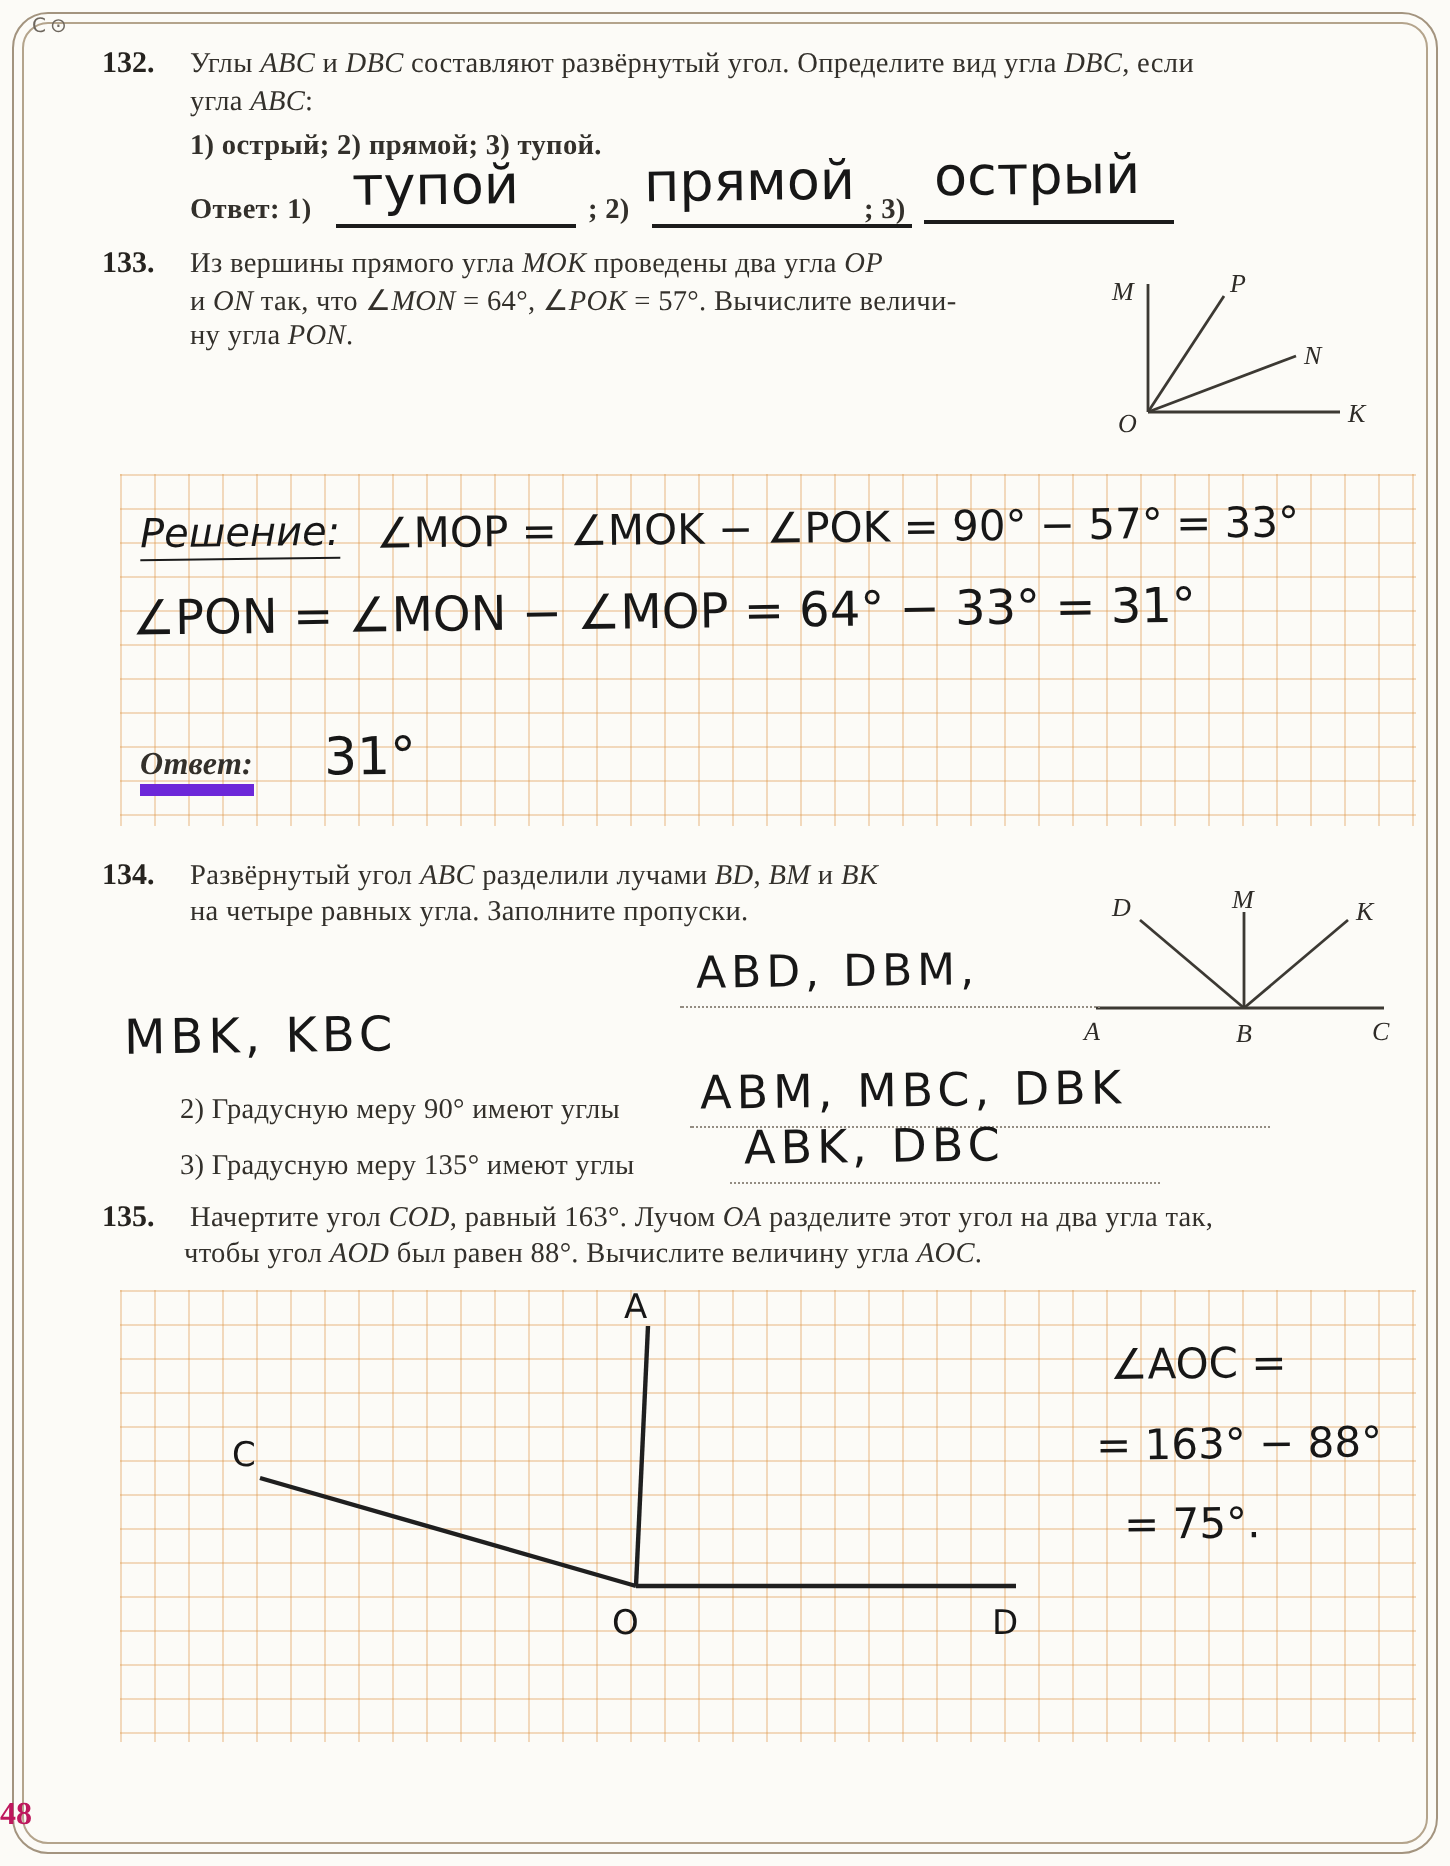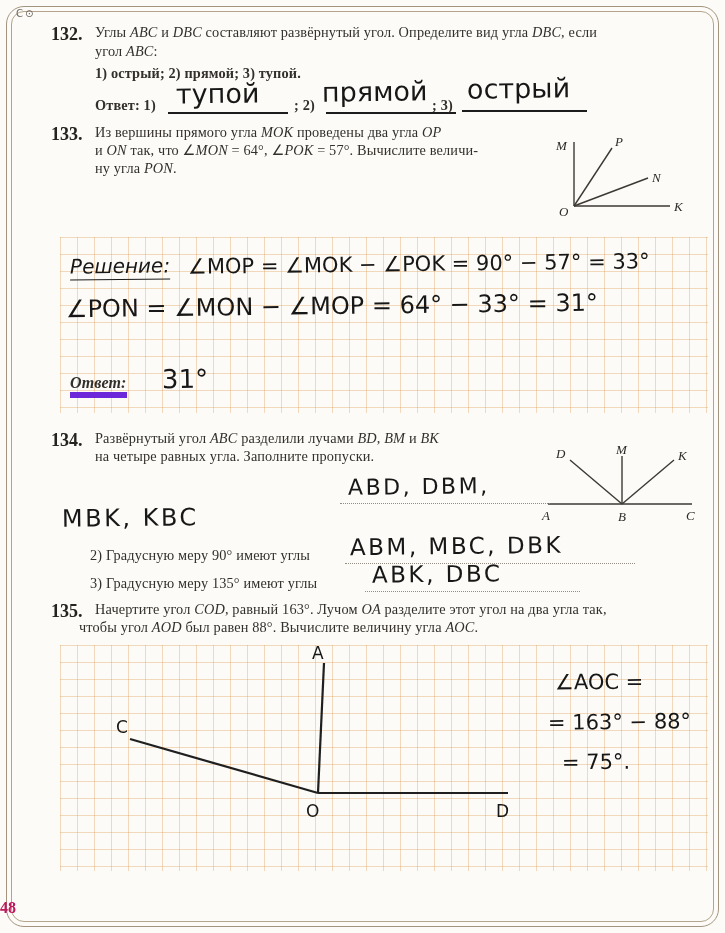--- a/index.html
+++ b/index.html
@@ -19,21 +19,21 @@
     border:1px solid #b4a48c; border-radius:13px;
   }
   .corner-mark {
     position:absolute; left:16px; top:8px;
     font-size:10px; color:#6e675e; letter-spacing:2px;
     font-family:"DejaVu Sans", sans-serif;
   }
 
   .pnum {
     position:absolute; left:51px;
-    font-weight:bold; font-size:18px; color:#26231f;
+    font-weight:bold; font-size:15px; color:#26231f;
   }
   .ptext {
     position:absolute; font-size:14.3px; white-space:nowrap;
     letter-spacing:0.15px; color:#33302b;
   }
   .seg-i { font-style:italic; }
   .bold  { font-weight:bold; }
   .it    { font-style:italic; }
 
   .hand {
@@ -80,21 +80,21 @@
 <body>
 
 <div class="page">
 
   <div class="frame-outer"></div>
   <div class="frame-inner"></div>
   <div class="corner-mark">С⊙</div>
 
   <div class="pnum" style="top:24px;">132.</div>
   <div class="ptext" style="left:95px;top:24px;"><span>Углы </span><span class="seg-i">ABC</span><span> и </span><span class="seg-i">DBC</span><span> составляют развёрнутый угол. Определите вид угла </span><span class="seg-i">DBC</span><span>, если</span></div>
-  <div class="ptext" style="left:95px;top:43px;"><span>угол </span><span class="seg-i">ABC</span><span>:</span></div>
+  <div class="ptext" style="left:95px;top:43px;"><span>угла </span><span class="seg-i">ABC</span><span>:</span></div>
   <div class="ptext bold" style="left:95px;top:65px;">1) острый; 2) прямой; 3) тупой.</div>
 
   <div class="ptext bold" style="left:95px;top:97px;">Ответ: 1)</div>
   <div class="blankline" style="left:168px;top:112px;width:120px;"></div>
   <div class="hand" style="left:176px;top:78px;font-size:27px;">тупой</div>
   <div class="ptext bold" style="left:294px;top:97px;">; 2)</div>
   <div class="blankline" style="left:326px;top:112px;width:130px;"></div>
   <div class="hand" style="left:322px;top:76px;font-size:27px;">прямой</div>
   <div class="ptext bold" style="left:432px;top:97px;">; 3)</div>
   <div class="blankline" style="left:462px;top:110px;width:125px;"></div>
@@ -148,21 +148,21 @@
   <div class="ptext" style="left:90px;top:547px;">2) Градусную меру 90° имеют углы</div>
   <div class="hand hand-caps" style="left:350px;top:533px;font-size:23px;">ABM, MBC, DBK</div>
   <div class="dotline" style="left:345px;top:563px;width:290px;"></div>
 
   <div class="ptext" style="left:90px;top:575px;">3) Градусную меру 135° имеют углы</div>
   <div class="hand hand-caps" style="left:372px;top:561px;font-size:23px;">ABK, DBC</div>
   <div class="dotline" style="left:365px;top:591px;width:215px;"></div>
 
   <div class="pnum" style="top:601px;">135.</div>
   <div class="ptext" style="left:95px;top:601px;"><span>Начертите угол </span><span class="seg-i">COD</span><span>, равный 163°. Лучом </span><span class="seg-i">OA</span><span> разделите этот угол на два угла так,</span></div>
-  <div class="ptext" style="left:79px;top:619px;text-align:center;"><span>чтобы угол </span><span class="seg-i">AOD</span><span> был равен 88°. Вычислите величину угла </span><span class="seg-i">AOC</span><span>.</span></div>
+  <div class="ptext" style="left:92px;top:619px;text-align:center;"><span>чтобы угол </span><span class="seg-i">AOD</span><span> был равен 88°. Вычислите величину угла </span><span class="seg-i">AOC</span><span>.</span></div>
 
   <div class="grid" style="top:645px;height:226px;"></div>
 
   <svg class="sketch" style="position:absolute;left:60px;top:645px;overflow:visible;" width="648" height="226" viewBox="0 0 648 226">
     <line x1="258" y1="148" x2="264" y2="18"></line>
     <line x1="258" y1="148" x2="448" y2="148"></line>
     <line x1="258" y1="148" x2="70" y2="94"></line>
     <text x="252" y="14">A</text>
     <text x="56" y="88">C</text>
     <text x="246" y="172">O</text>

